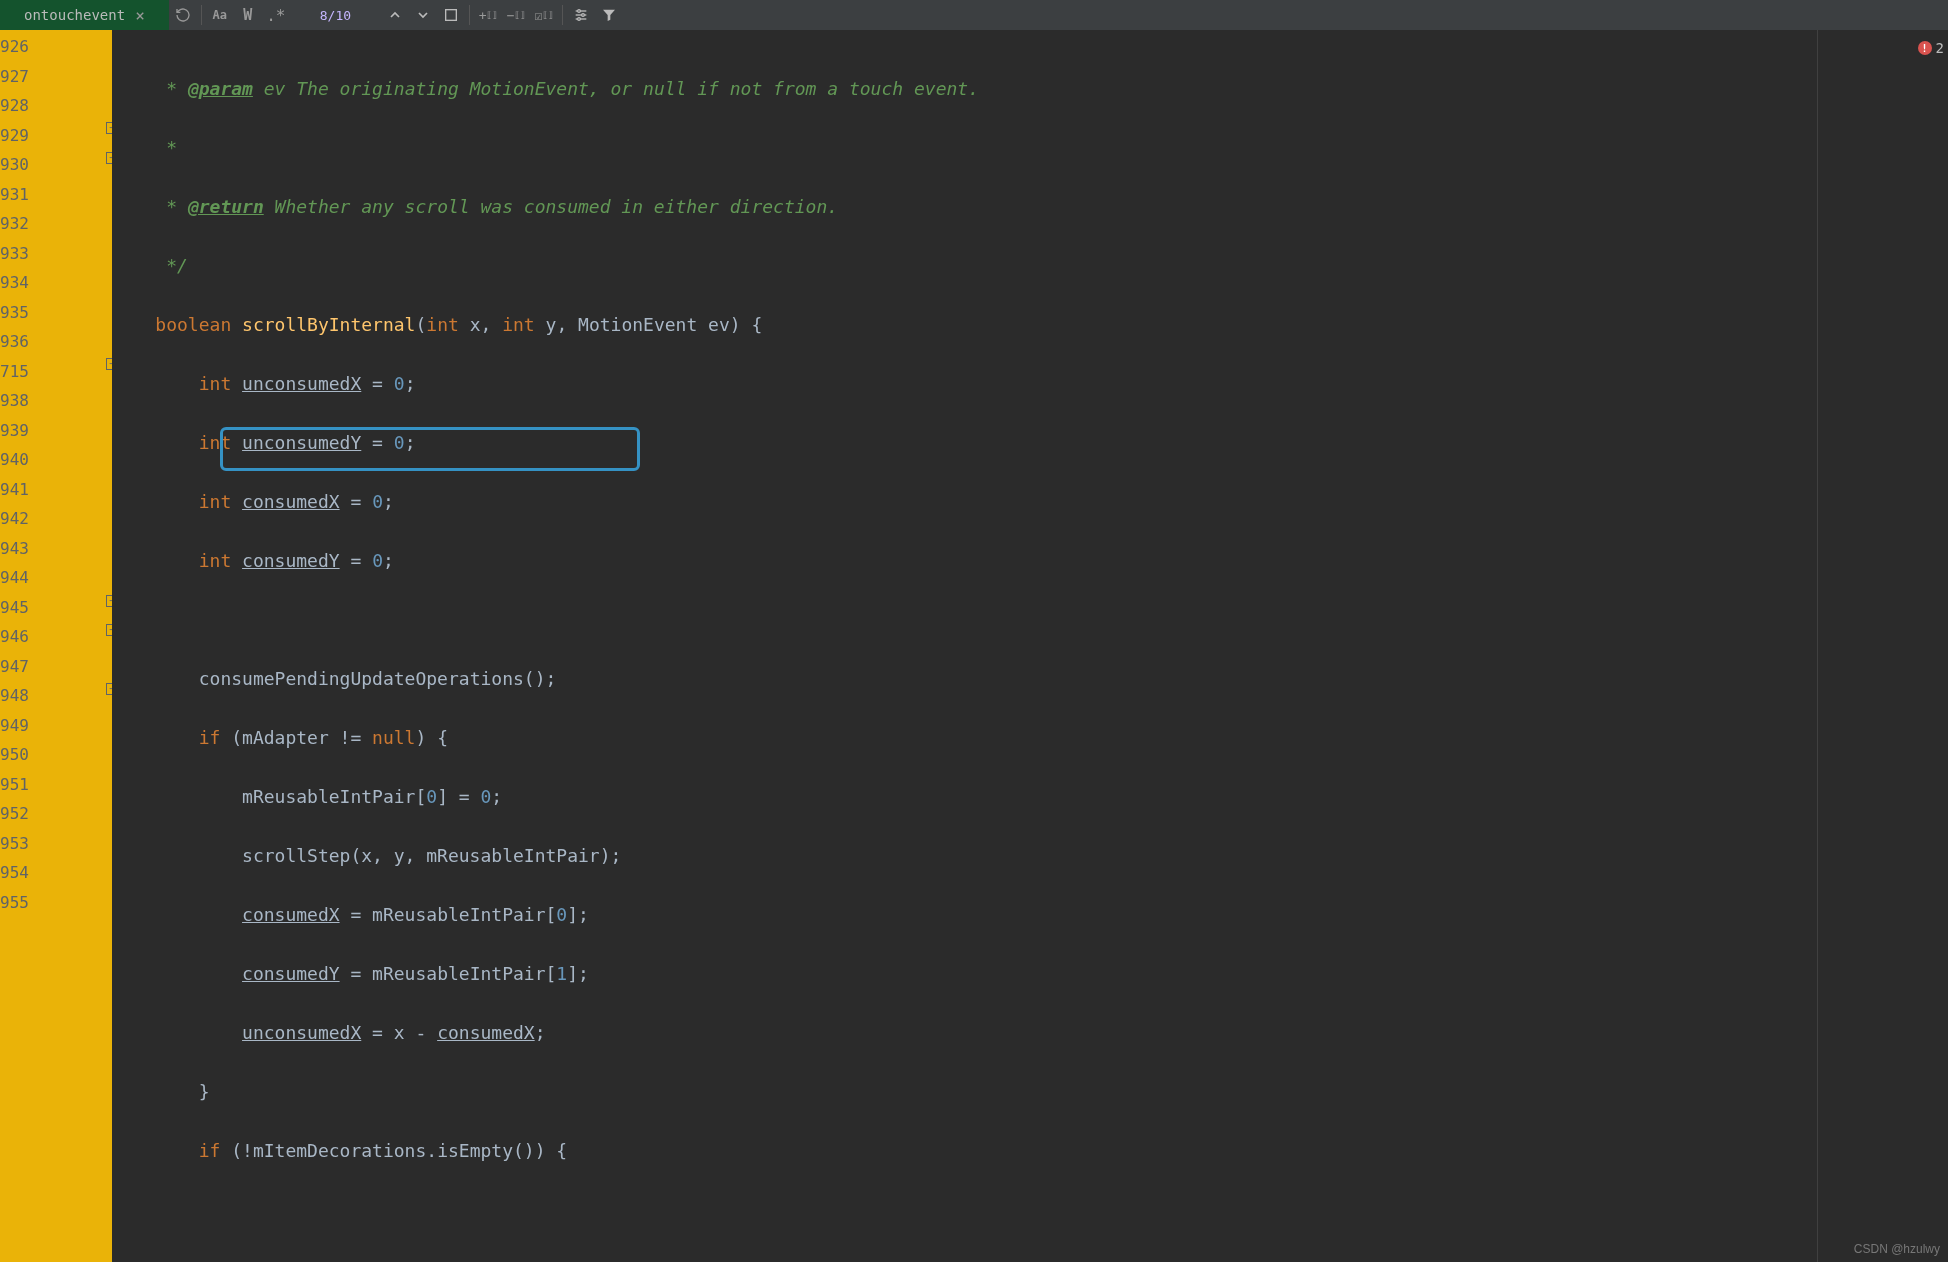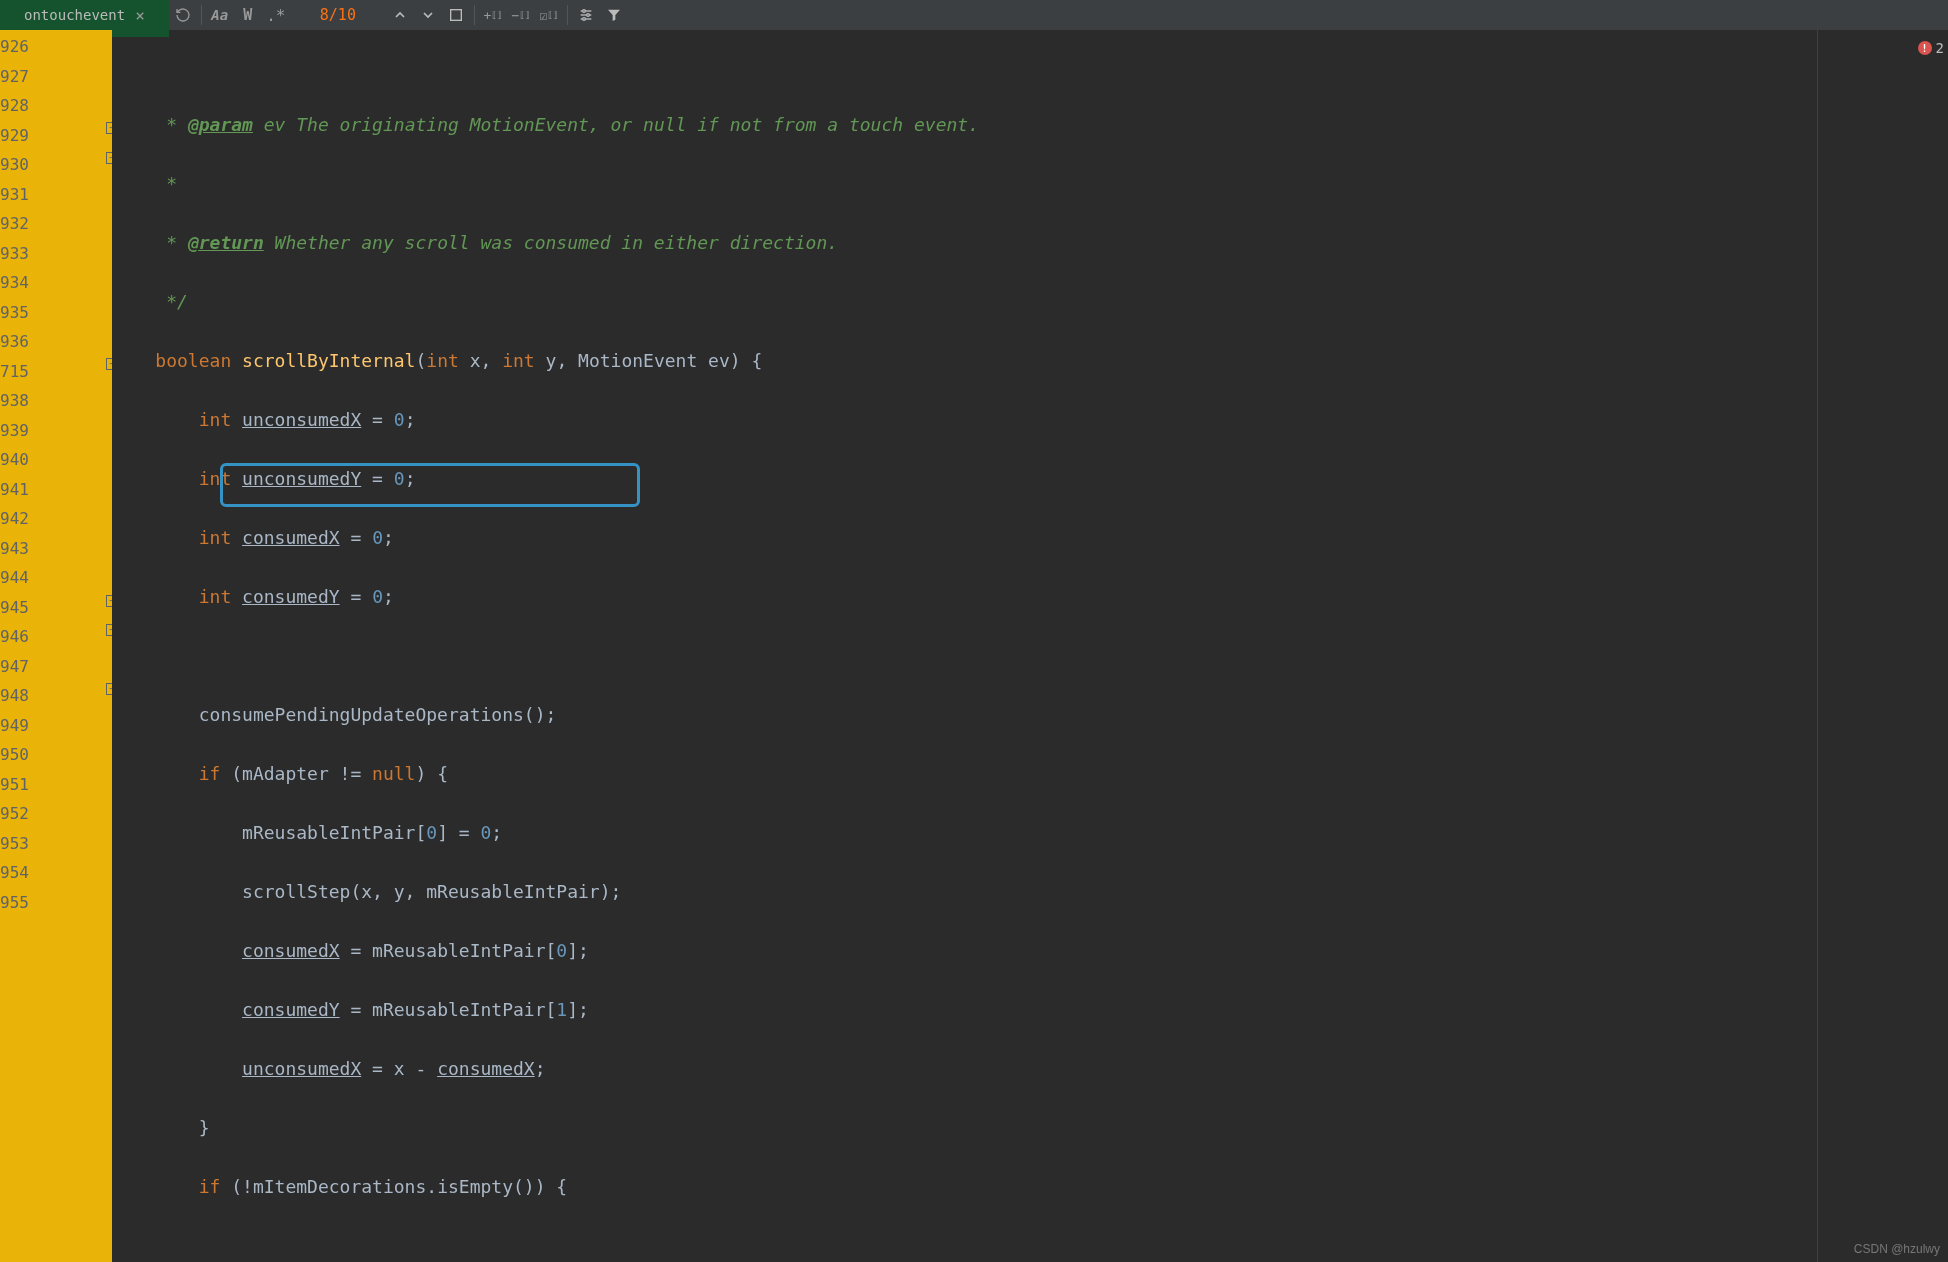--- a/index.html
+++ b/index.html
@@ -34,21 +34,21 @@
 .toolbar-icon {
   width: 28px;
   height: 28px;
   display: flex;
   align-items: center;
   justify-content: center;
   color: #999;
   cursor: pointer;
 }
 .toolbar-icon svg { width: 16px; height: 16px; }
-.match-count { color: #f97316; margin: 0 30px; font-size: 15px; }
+.match-count { color: #c4b5fd; margin: 0 30px; font-size: 13px; }
 .Aa { font-style: normal; font-weight: bold; }
 .editor {
   display: flex;
   height: calc(100% - 30px);
   position: relative;
 }
 .gutter {
   width: 112px;
   background: #eab308;
   color: #606366;
@@ -79,21 +79,20 @@
   cursor: pointer;
 }
 .code {
   flex: 1;
   background: #2b2b2b;
   padding-top: 14px;
   line-height: 29.5px;
   color: #a9b7c6;
   white-space: pre;
   position: relative;
-  margin-top: 36px;
 }
 .code-line { height: 29.5px; padding-left: 0; }
 .kw { color: #cc7832; }
 .method { color: #ffc66d; }
 .num { color: #6897bb; }
 .doccomment { color: #629755; font-style: italic; }
 .doctag { color: #629755; font-style: italic; text-decoration: underline; font-weight: bold; }
 .underline { text-decoration: underline; }
 .highlight-box {
   position: absolute;
@@ -148,21 +147,21 @@
     <span class="tab-label">ontouchevent</span>
     <span class="tab-close">×</span>
   </div>
   <div class="toolbar-icon">
     <svg viewBox="0 0 24 24" fill="none" stroke="#999" stroke-width="2">
         <path d="M3 12a9 9 0 1 0 3-6.7L3 8"></path>
         <polyline points="3 3 3 8 8 8"></polyline>
       </svg>
   </div>
   <div class="toolbar-sep"></div>
-  <div class="toolbar-icon Aa" style="font-size:14px;font-style:italic;">Aa</div>
+  <div class="toolbar-icon Aa" style="font-size:12px;">Aa</div>
   <div class="toolbar-icon" style="font-size:15px; font-weight:bold;">W</div>
   <div class="toolbar-icon" style="font-size:16px;">.*</div>
   <span class="match-count">8/10</span>
   <div class="toolbar-icon">
       <svg viewBox="0 0 24 24" fill="none" stroke="#bbb" stroke-width="2.5">
         <polyline points="18 15 12 9 6 15" transform="rotate(0)"></polyline>
       </svg>
     </div>
   <div class="toolbar-icon">
       <svg viewBox="0 0 24 24" fill="none" stroke="#bbb" stroke-width="2.5">

